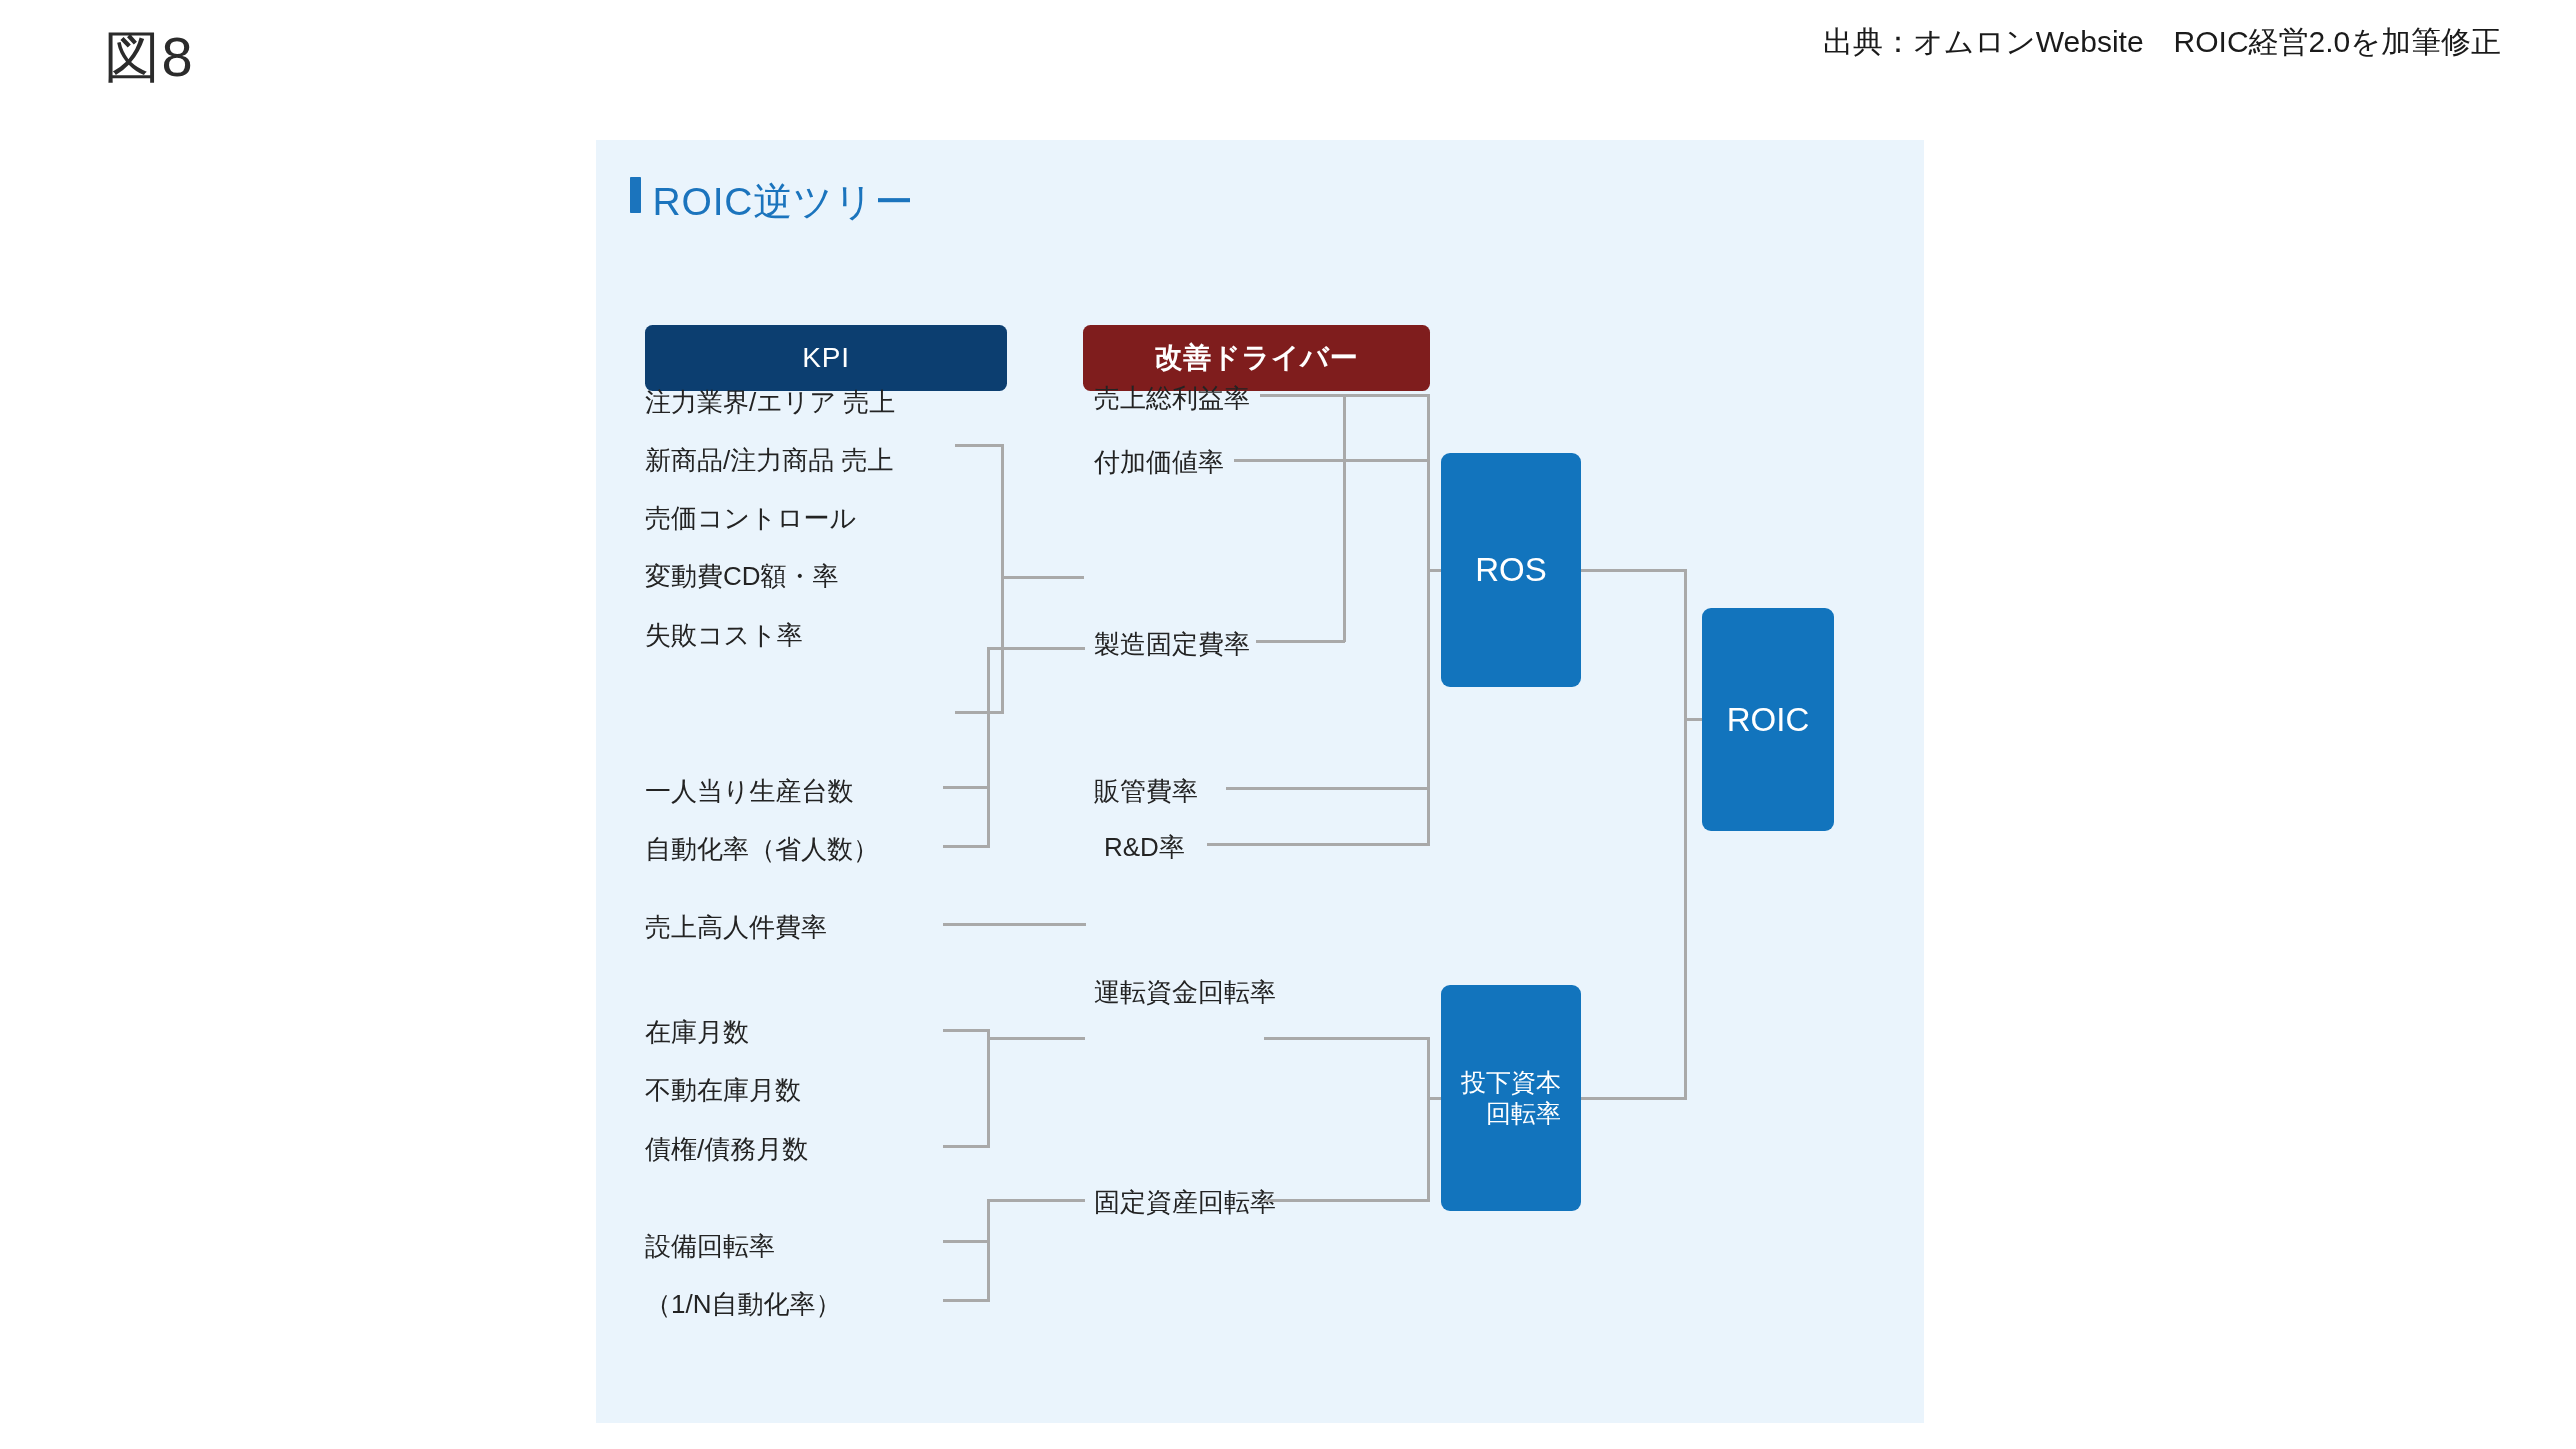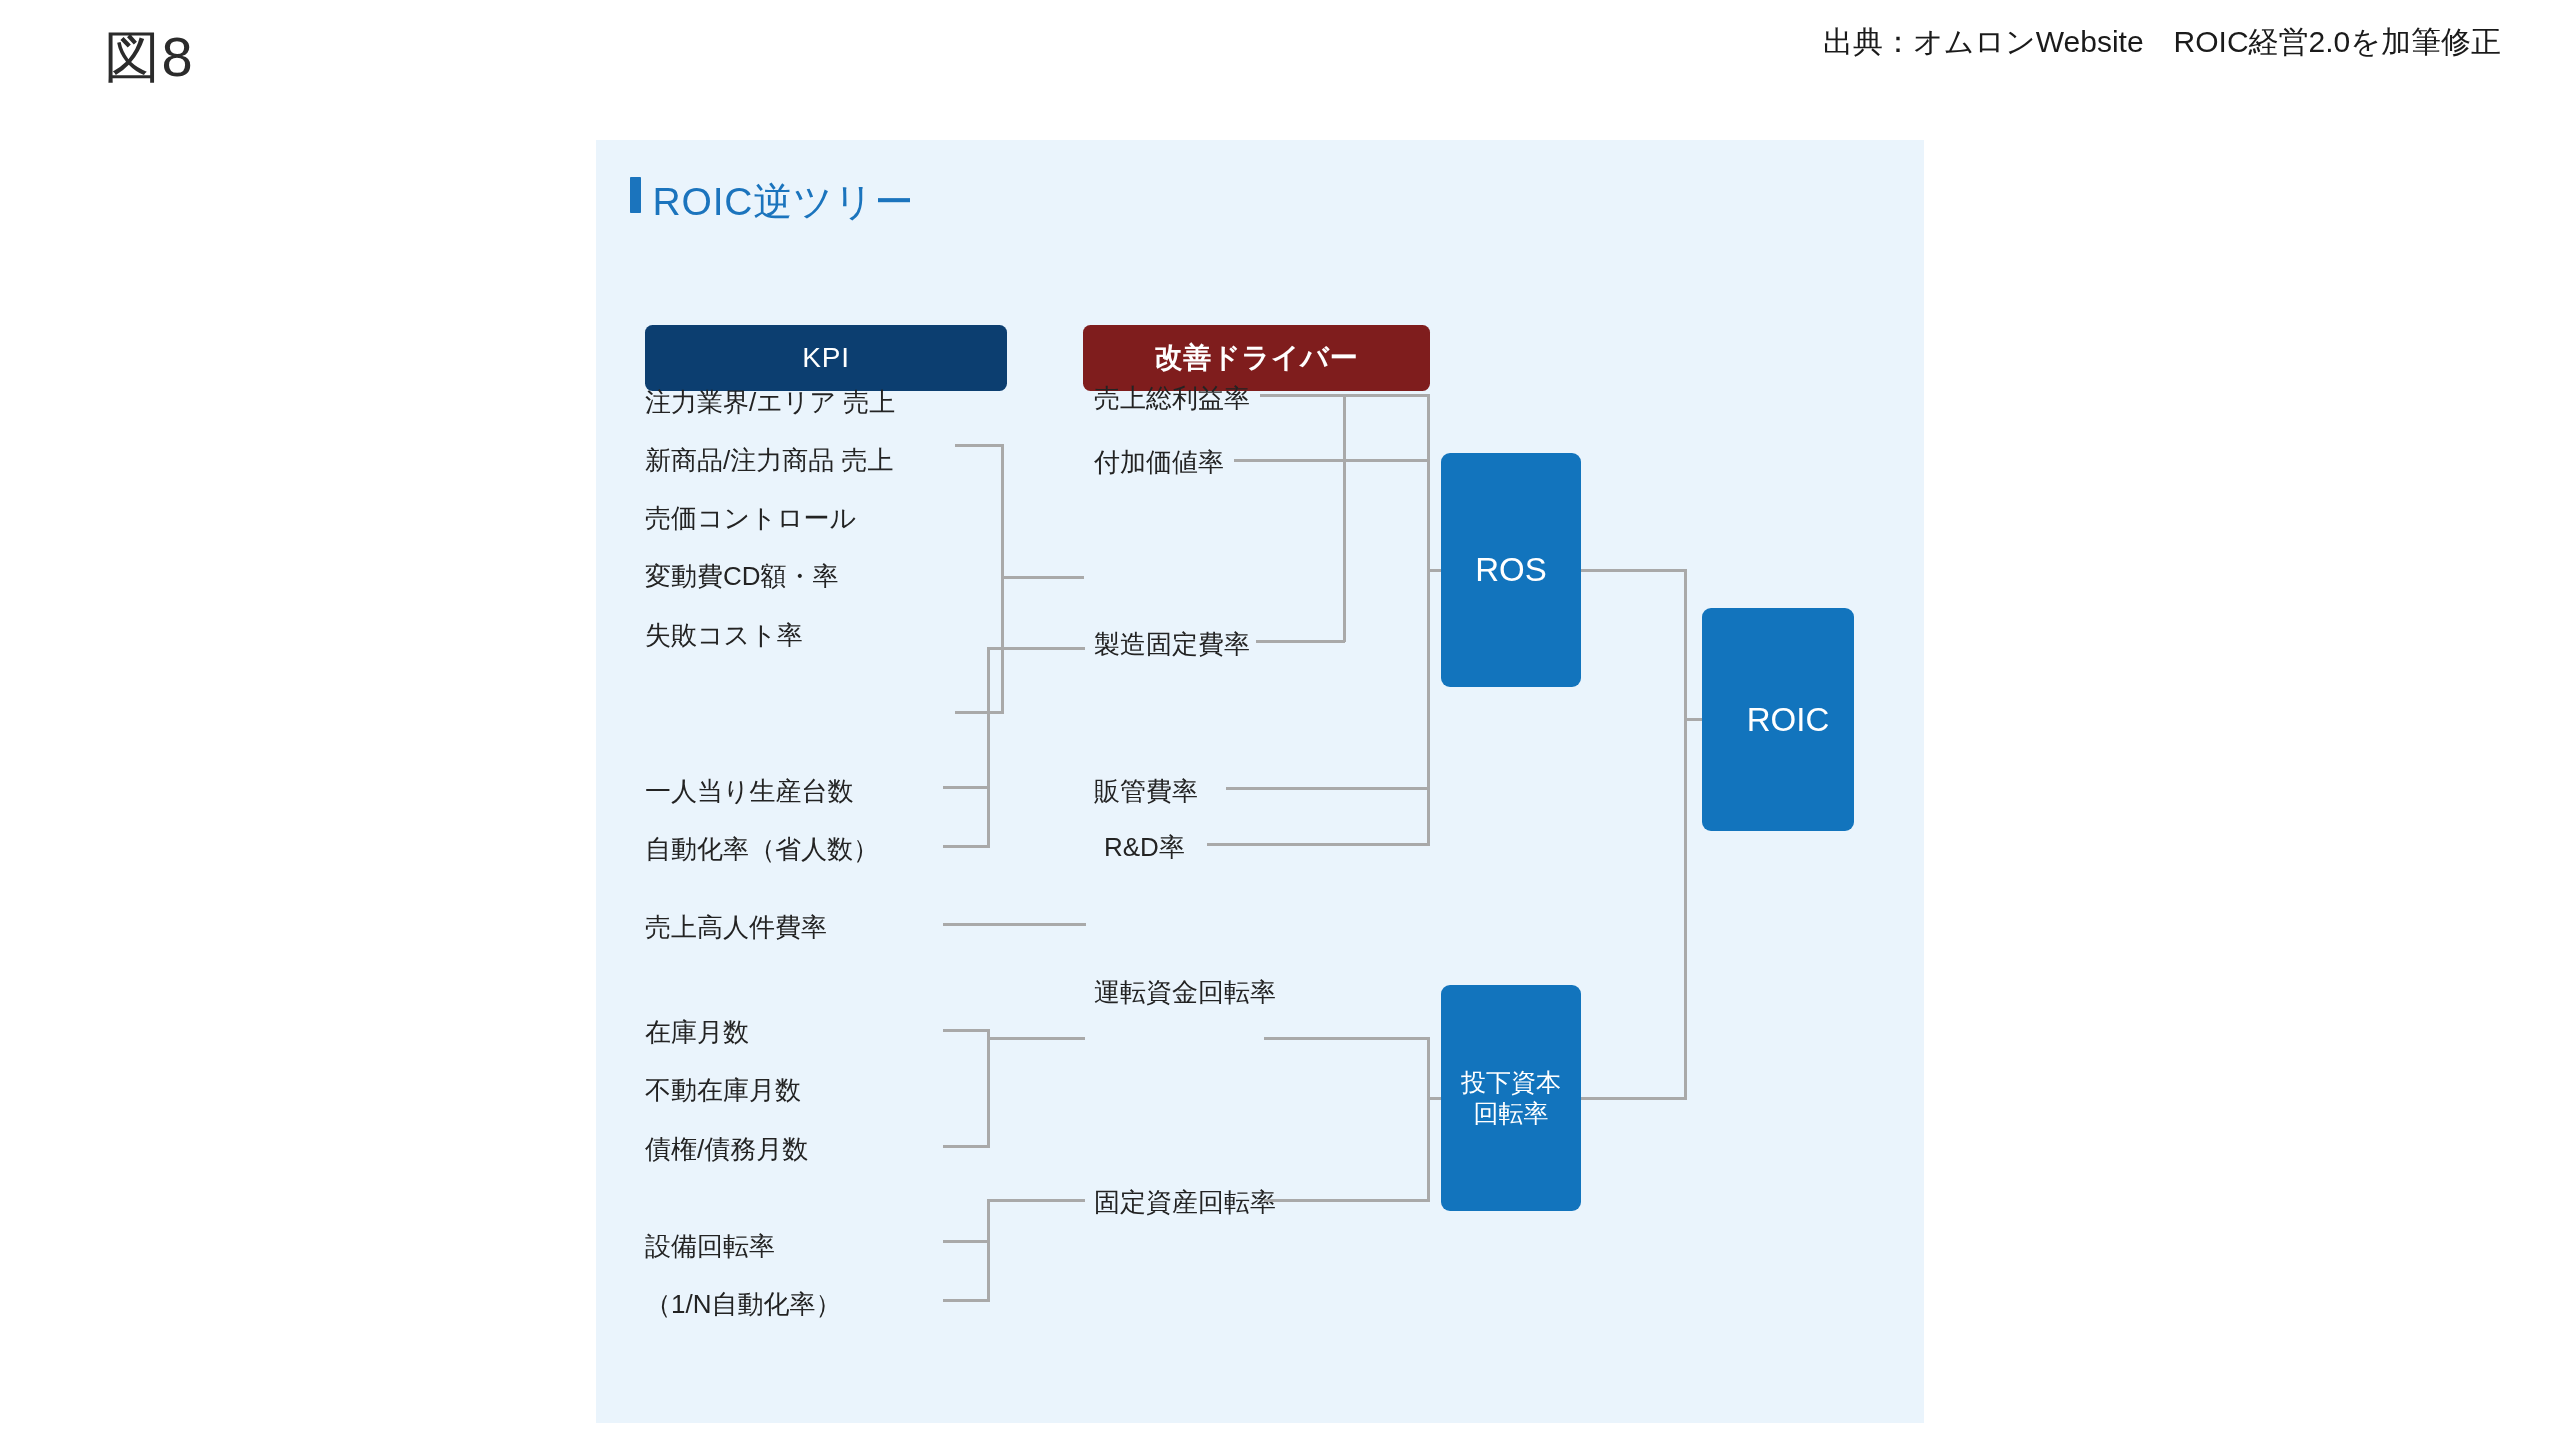--- a/index.html
+++ b/index.html
@@ -121,21 +121,21 @@
 
   
   .result-box {
     position: absolute;
     background: #1274bd;
     border-radius: 9px;
     color: #ffffff;
     display: flex;
     align-items: center;
     justify-content: center;
-    text-align: center;
+    text-align: right;
     line-height: 1.25;
     white-space: pre-line;
   }
   #box-ros {
     left: 845px;
     top: 313px;
     width: 140px;
     height: 234px;
     font-size: 33px;
   }
@@ -145,21 +145,20 @@
     width: 140px;
     height: 226px;
     font-size: 25px;
   }
   #box-roic {
     left: 1106px;
     top: 468px;
     width: 132px;
     height: 223px;
     font-size: 33px;
-    padding-left: 20px;
   }
 </style>
 </head>
 <body>
 
 <div id="figure-label">図8</div>
 <div id="source-note">出典：オムロンWebsite　ROIC経営2.0を加筆修正</div>
 
 <div id="diagram-panel">
 

